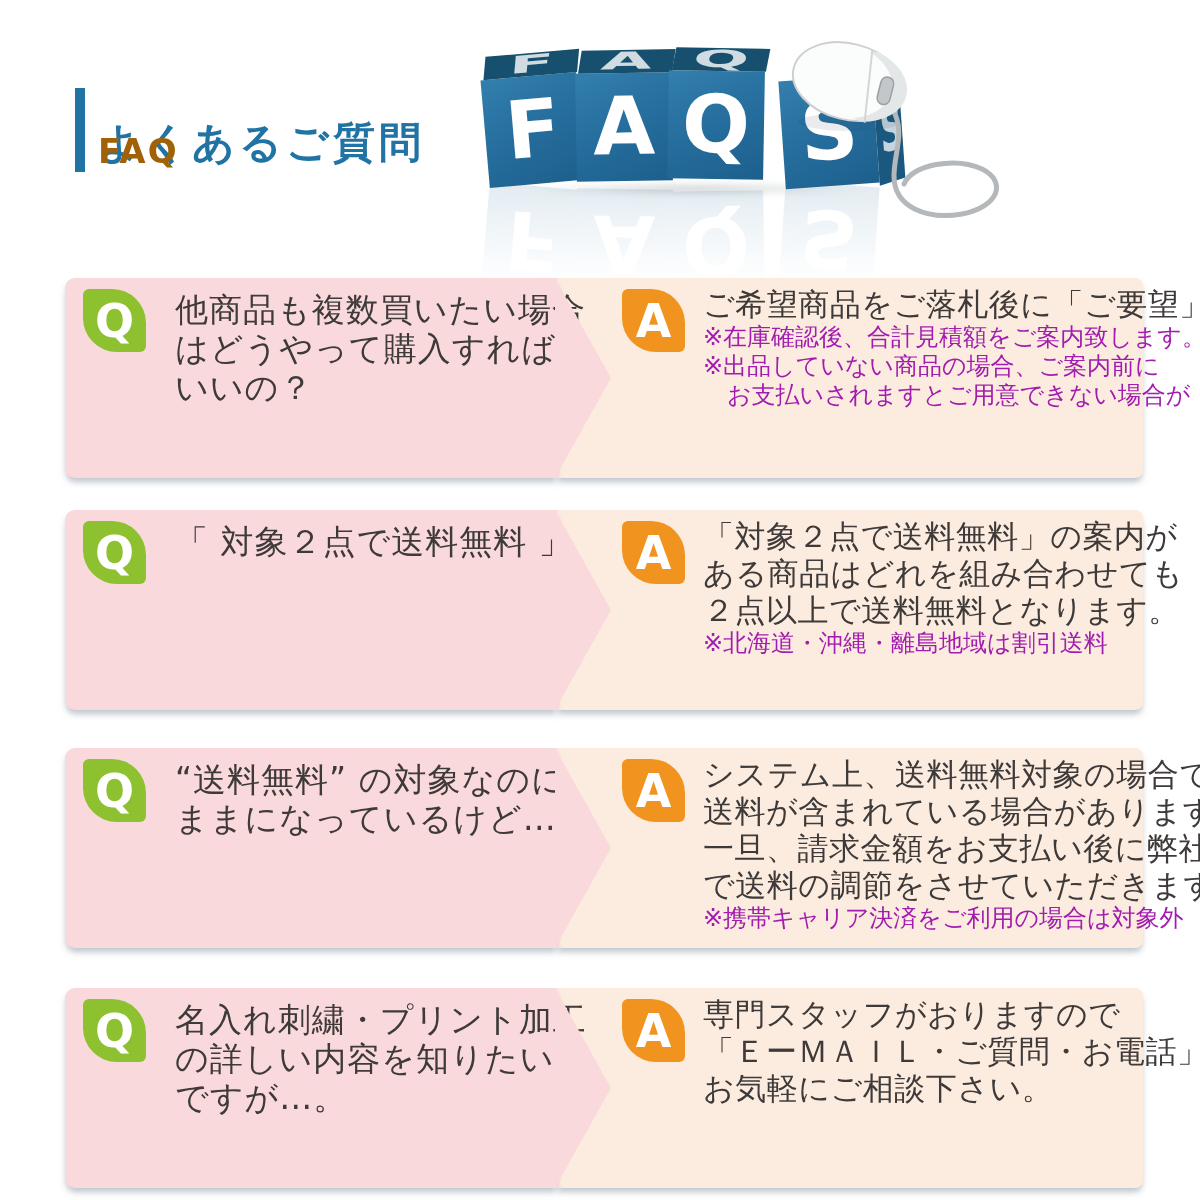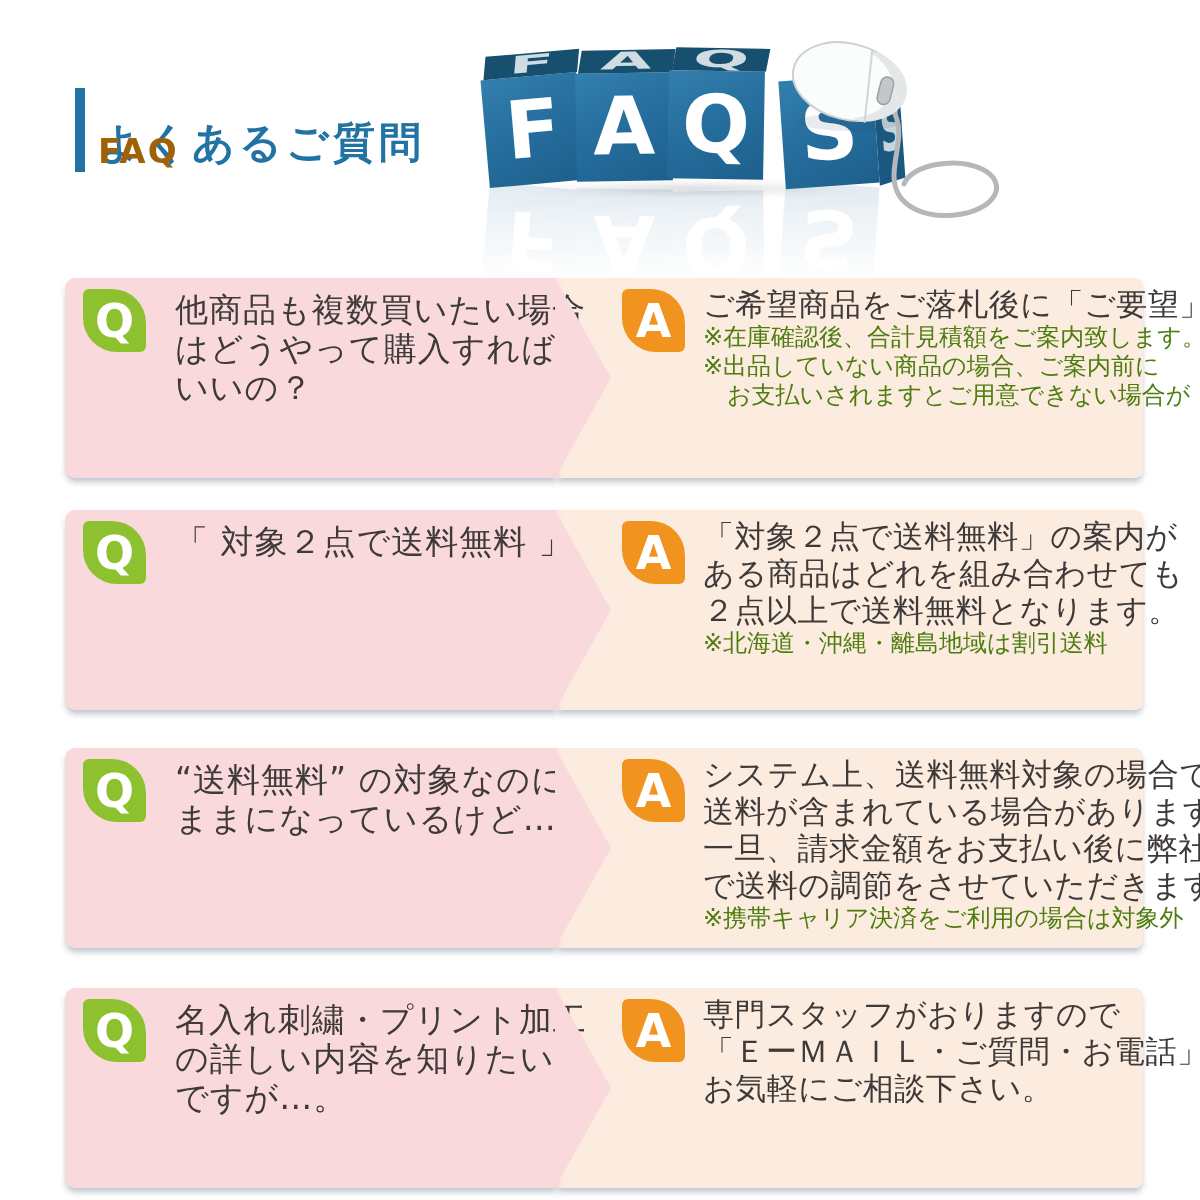--- a/index.html
+++ b/index.html
@@ -51,21 +51,21 @@
           border-radius:0 8px 8px 0; box-shadow:0 5px 6px -1px rgba(125,140,155,.50); z-index:1; }
   .badge { position:absolute; left:18px; top:11px; width:63px; height:63px;
            border-radius:6px 34px 6px 34px; display:flex; align-items:center; justify-content:center;
            color:#fff; font-size:46px; font-weight:bold; line-height:1; }
   .q-badge { background:#8dc12f; }
   .a-badge { background:#f0941f; left:65px; }
   .qtext { position:absolute; left:110px; top:12px; width:380px; }
   .q-line { font-size:33px; line-height:39px; letter-spacing:1px; color:#3e3a39; white-space:nowrap; }
   .atext { position:absolute; left:146px; top:8px; width:440px; }
   .a-line { font-size:31px; line-height:37px; letter-spacing:.5px; color:#3e3a39; white-space:nowrap; }
-  .a-note { font-size:24px; line-height:29px; letter-spacing:0; color:#4d7c0f; white-space:nowrap; }
+  .a-note { font-size:24px; line-height:29px; letter-spacing:0; color:#a21caf; white-space:nowrap; }
 </style>
 </head>
 <body>
 
 <div class="page">
 
   <div class="hd">
     <div class="hd-bar"></div>
     <div class="hd-title">よくあるご質問</div>
     <div class="hd-sub">FAQ</div>

